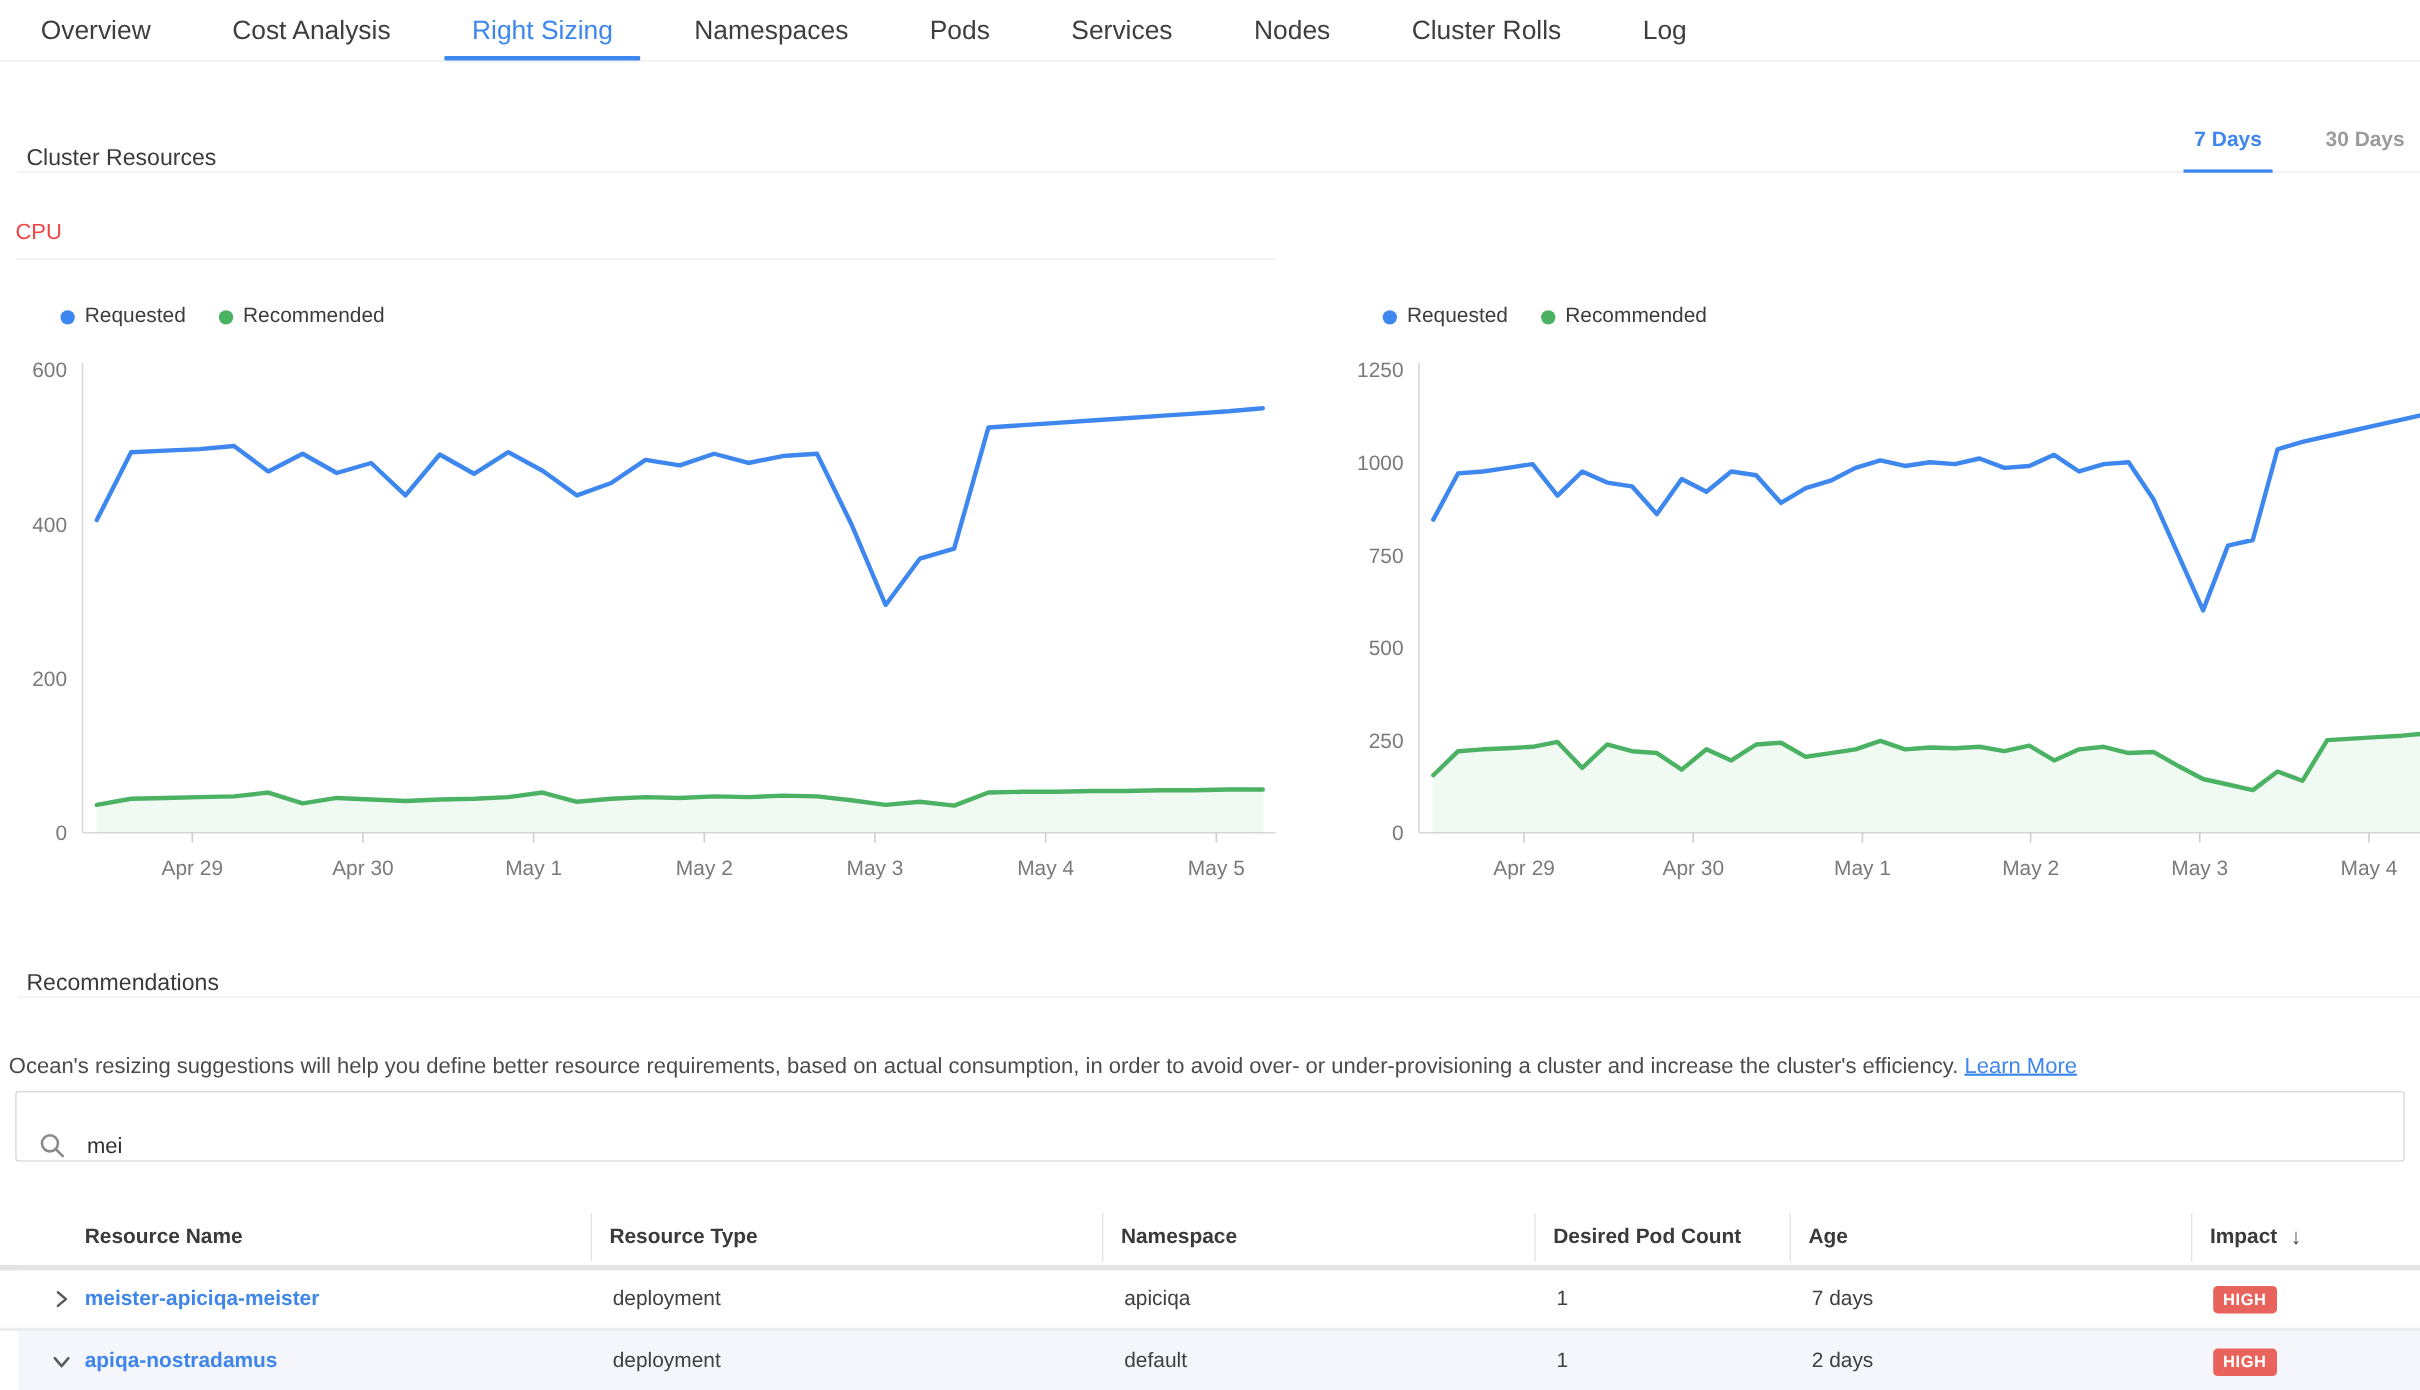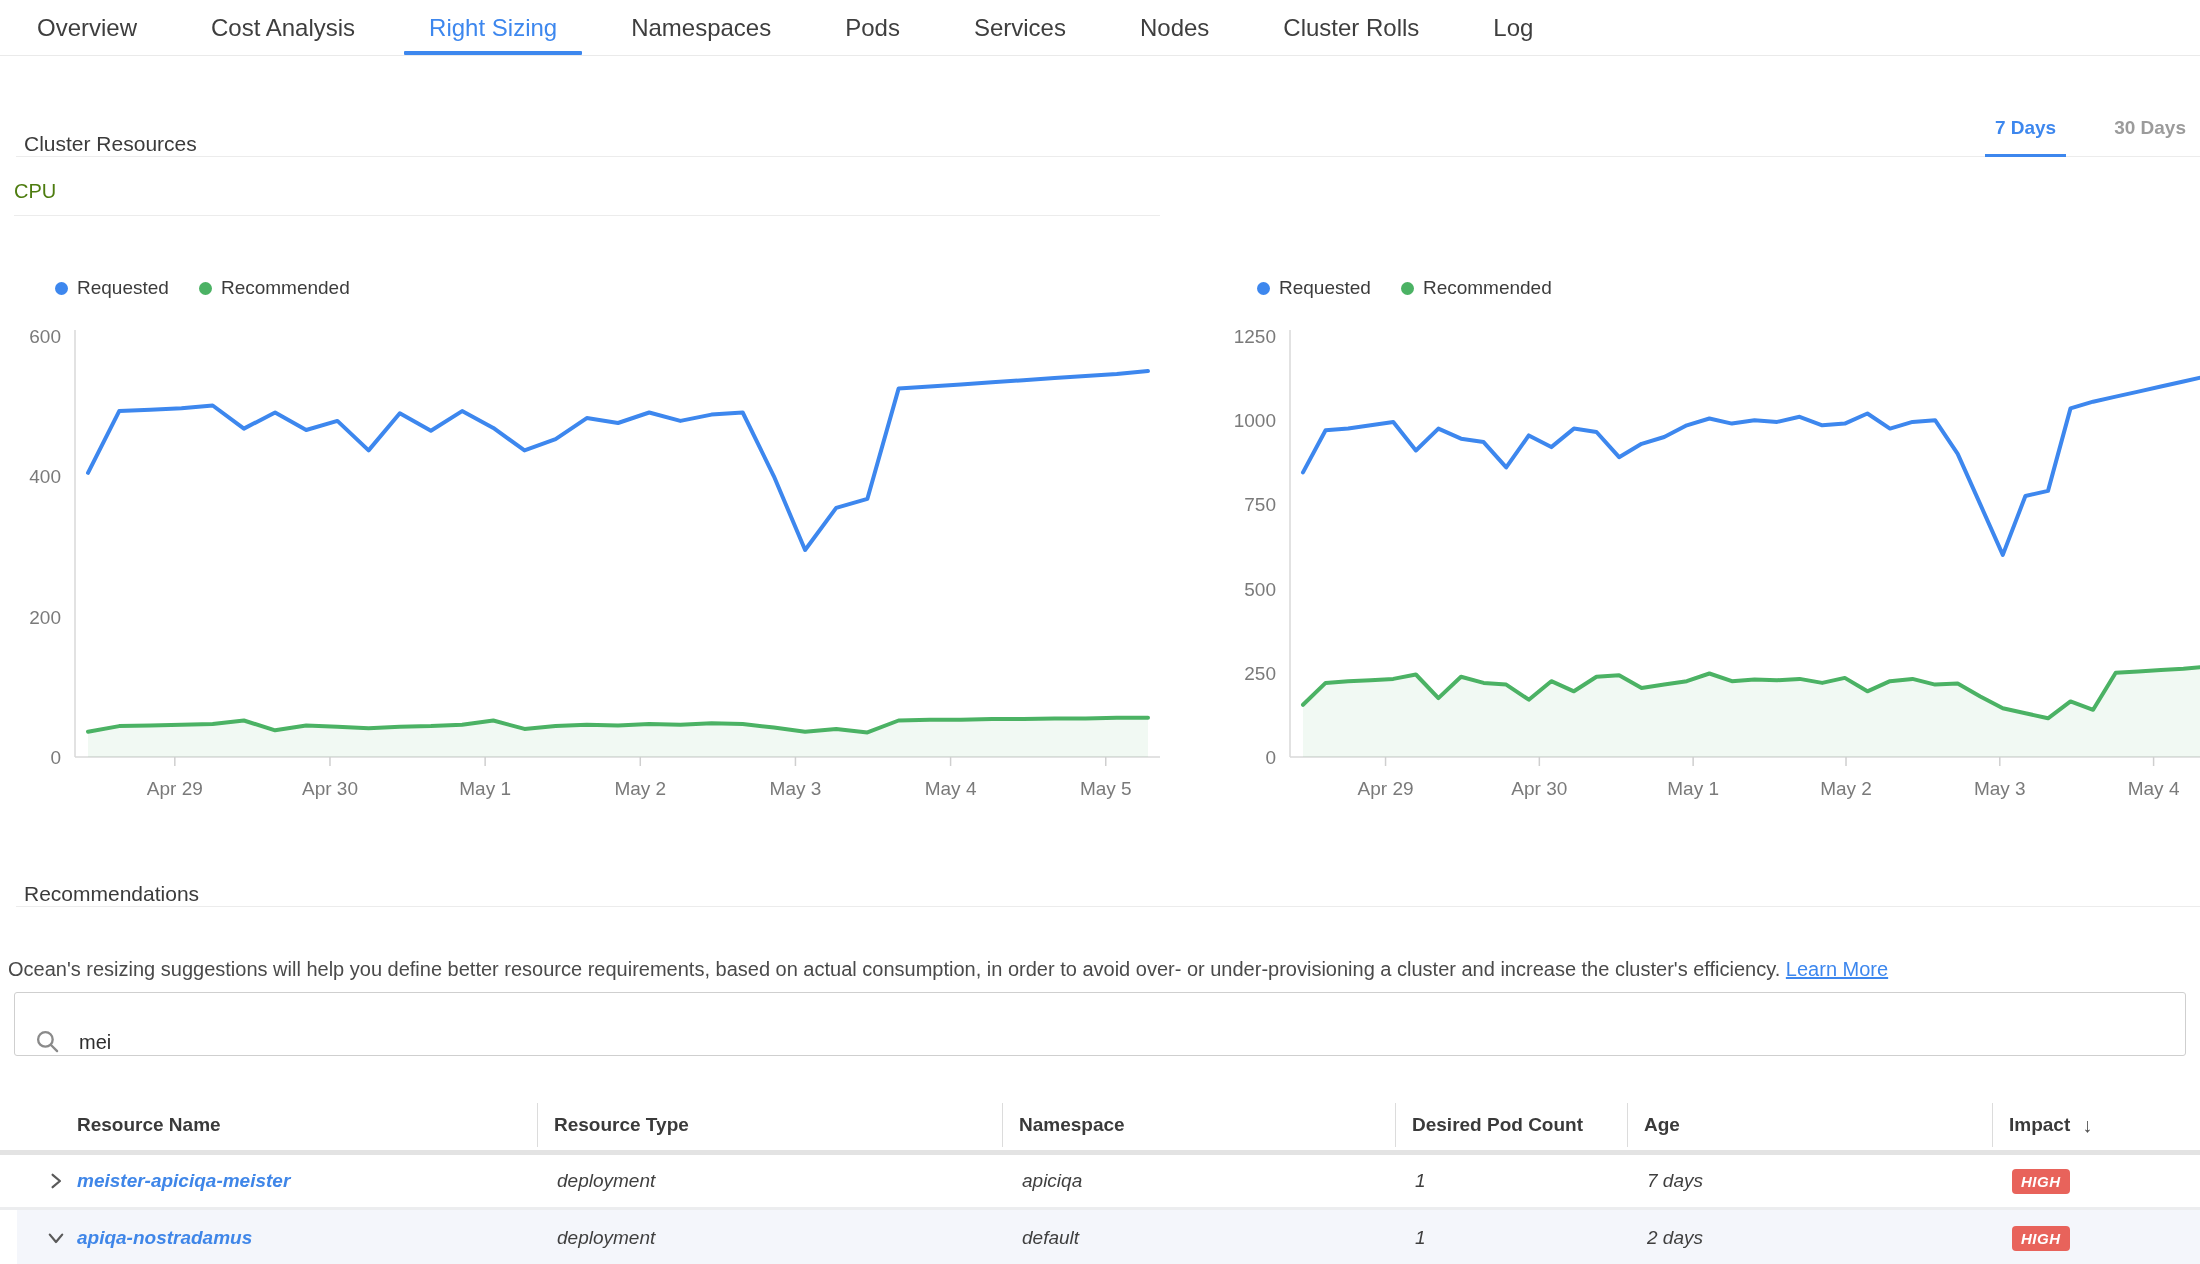--- a/index.html
+++ b/index.html
@@ -24,21 +24,21 @@
   #recs-header { top:850px; }
   .section-title { font-size:21px; color:#3b3b3b; }
 
   .range-toggle { display:flex; height:100%; align-items:stretch; }
   .range-btn { position:relative; display:flex; align-items:center; padding:0 16px;
                margin-left:26px; font-size:19px; font-weight:700; color:#9b9b9b; cursor:pointer; }
   .range-btn.active { color:#3d87ee; }
   .range-underline { position:absolute; left:6px; right:6px; bottom:-1px; height:3px; background:#3d87ee; }
 
   
-  .chart-title { position:absolute; top:180px; height:36px; font-size:20px; color:#4d7c0f;
+  .chart-title { position:absolute; top:200px; height:36px; font-size:20px; color:#ef4444;
                  border-bottom:1px solid #ececec; }
   #cpu-title { left:14px; width:1146px; }
   #memory-title { left:1215px; width:985px; }
 
   .legend { position:absolute; top:277px; display:flex; gap:30px; }
   #cpu-legend { left:55px; }
   #memory-legend { left:1257px; }
   .legend-item { display:flex; align-items:center; gap:9px; font-size:19px; color:#3c3c3c; cursor:pointer; }
   .legend-dot { width:13px; height:13px; border-radius:50%; }
 
@@ -62,21 +62,21 @@
   .thead { height:50px; }
   .th { font-size:19px; font-weight:700; color:#3a3a3a; padding-left:20px;
         display:flex; align-items:center; gap:12px; height:44px; }
   .th.sep { border-left:1px solid #dcdcdc;padding-left:16px; }
   .th-name { padding-left:0; }
   .sort-arrow { font-size:20px; color:#4f4f4f; font-weight:400; cursor:pointer; }
 
   .divider-thick { height:5px; background:#e3e3e3; }
   .divider-thin { height:3px; background:#ecedef; }
 
-  .drow { height:52px; background:#fff;font-style:italic; }
+  .drow { height:52px; background:#fff; }
   .drow.expanded { background:#f4f6fb; height:56px; }
   .cell { font-size:19px; color:#3f3f3f; padding-left:20px; }
   .cell-name { padding-left:0; color:#3f86e8; font-weight:600; cursor:pointer; }
   .chev { display:flex; align-items:center; padding-left:30px; cursor:pointer; }
 
   .badge { display:inline-block; background:#e8635b; color:#fff; font-size:15px; font-weight:700;
            padding:4px 9px; border-radius:4px; letter-spacing:.5px; }
 </style>
 </head>
 <body>

